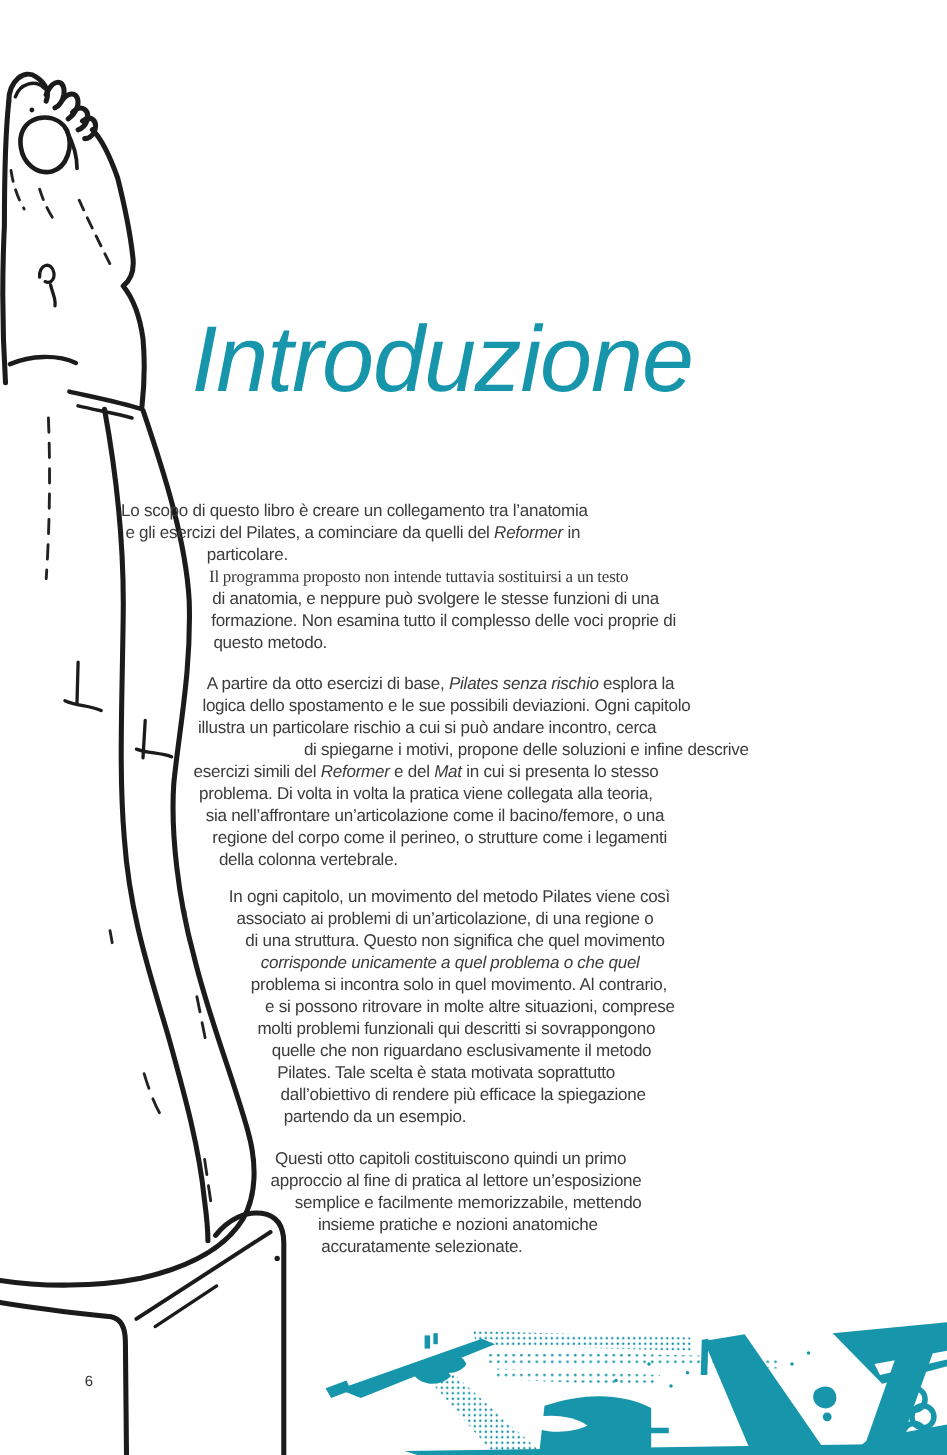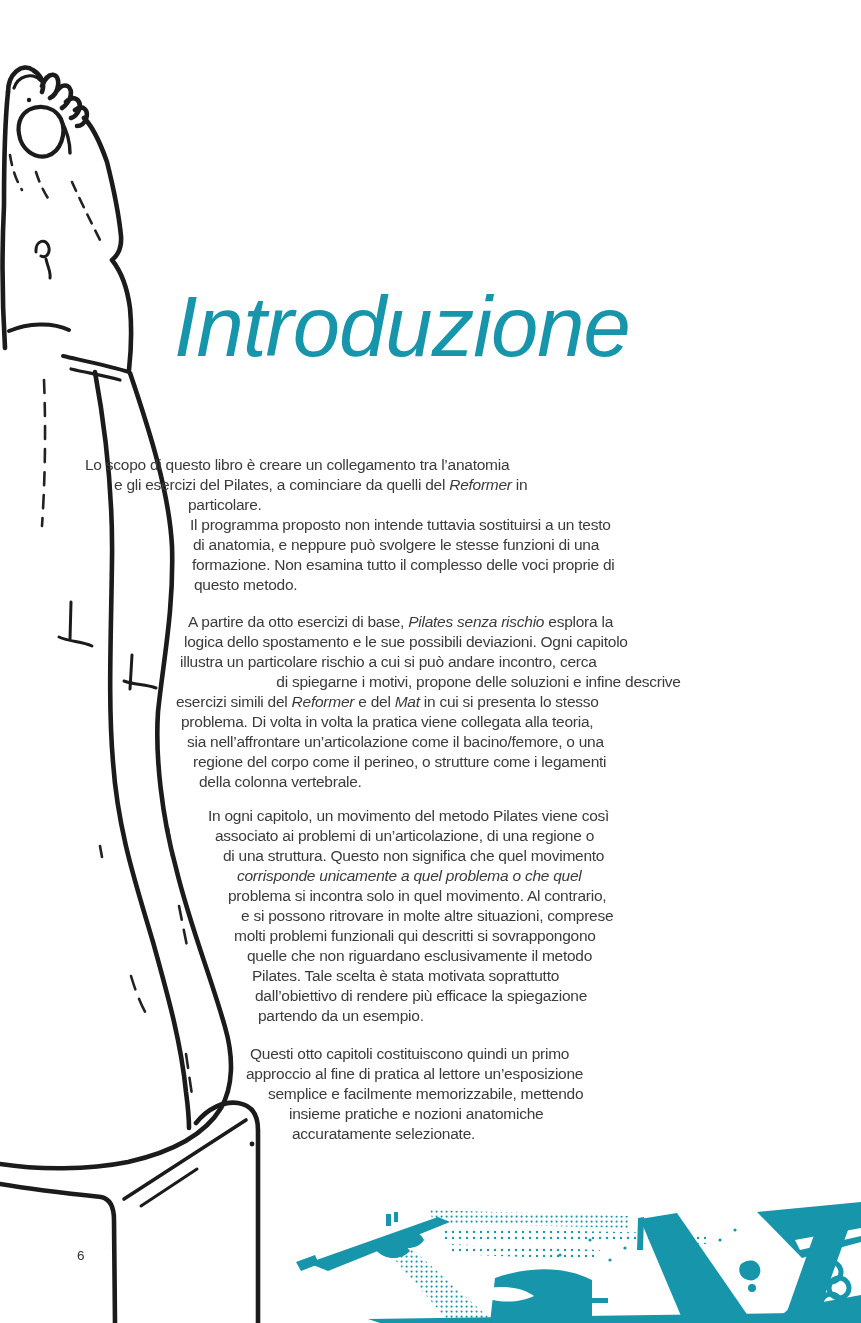--- a/index.html
+++ b/index.html
@@ -82,24 +82,24 @@
       <path d="M124 681 C134 685 146 684 156 688"></path>
     </g>
     <circle cx="252" cy="1144" r="2.4" fill="#1b1b1b"></circle>
     <circle cx="29" cy="100" r="2.2" fill="#1b1b1b"></circle>
   </svg>
 
   <h1 class="title">Introduzione</h1>
 
   <div class="text-block">
       <div class="para" style="top: 455px;">
-        <div class="line" style="margin-left: 85px;">Lo scopo di questo libro è creare un collegamento tra l’anatomia</div>
+        <div class="line" style="margin-left: 110px;">Lo scopo di questo libro è creare un collegamento tra l’anatomia</div>
         <div class="line" style="margin-left: 114px;">e gli esercizi del Pilates, a cominciare da quelli del <i>Reformer</i> in</div>
         <div class="line" style="margin-left: 188px;">particolare.</div>
-        <div class="line" style="margin-left: 190px;">Il programma proposto non intende tuttavia sostituirsi a un testo</div>
+        <div class="line" style="margin-left: 190px; font-family: Liberation Serif, serif;">Il programma proposto non intende tuttavia sostituirsi a un testo</div>
         <div class="line" style="margin-left: 193px;">di anatomia, e neppure può svolgere le stesse funzioni di una</div>
         <div class="line" style="margin-left: 192px;">formazione. Non esamina tutto il complesso delle voci proprie di</div>
         <div class="line" style="margin-left: 194px;">questo metodo.</div>
       </div>
       <div class="para" style="top: 612px;">
         <div class="line" style="margin-left: 188px;">A partire da otto esercizi di base, <i>Pilates senza rischio</i> esplora la</div>
         <div class="line" style="margin-left: 184px;">logica dello spostamento e le sue possibili deviazioni. Ogni capitolo</div>
         <div class="line" style="margin-left: 180px;">illustra un particolare rischio a cui si può andare incontro, cerca</div>
         <div class="line" style="margin-left: 177px; text-align: center;">di spiegarne i motivi, propone delle soluzioni e infine descrive</div>
         <div class="line" style="margin-left: 176px;">esercizi simili del <i>Reformer</i> e del <i>Mat</i> in cui si presenta lo stesso</div>

